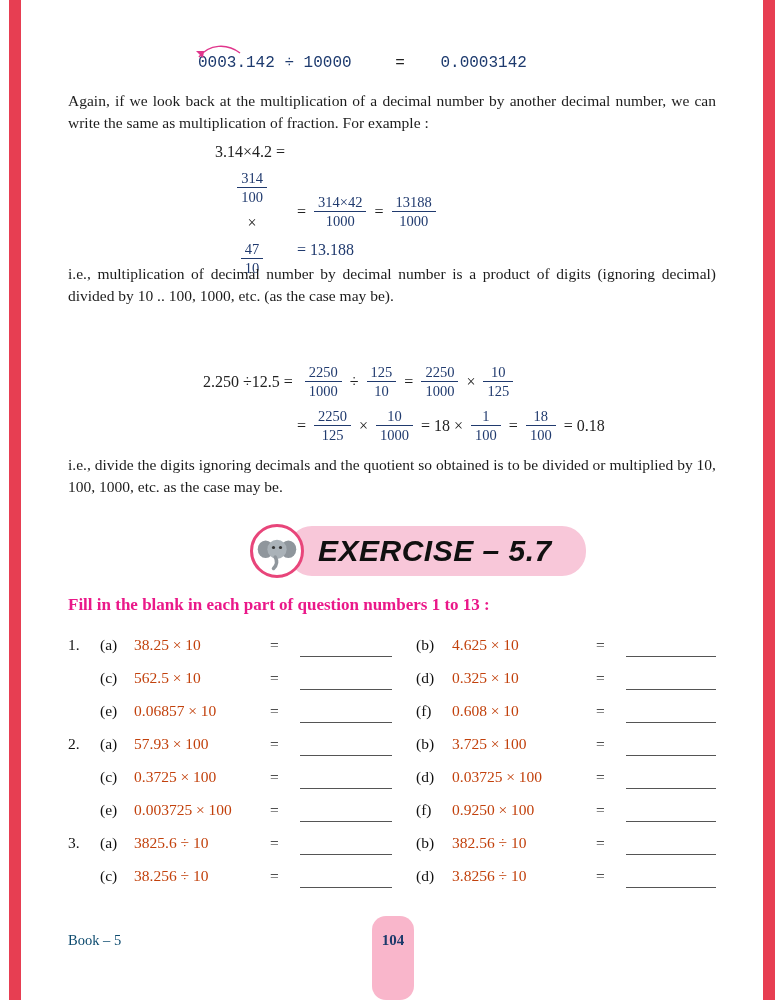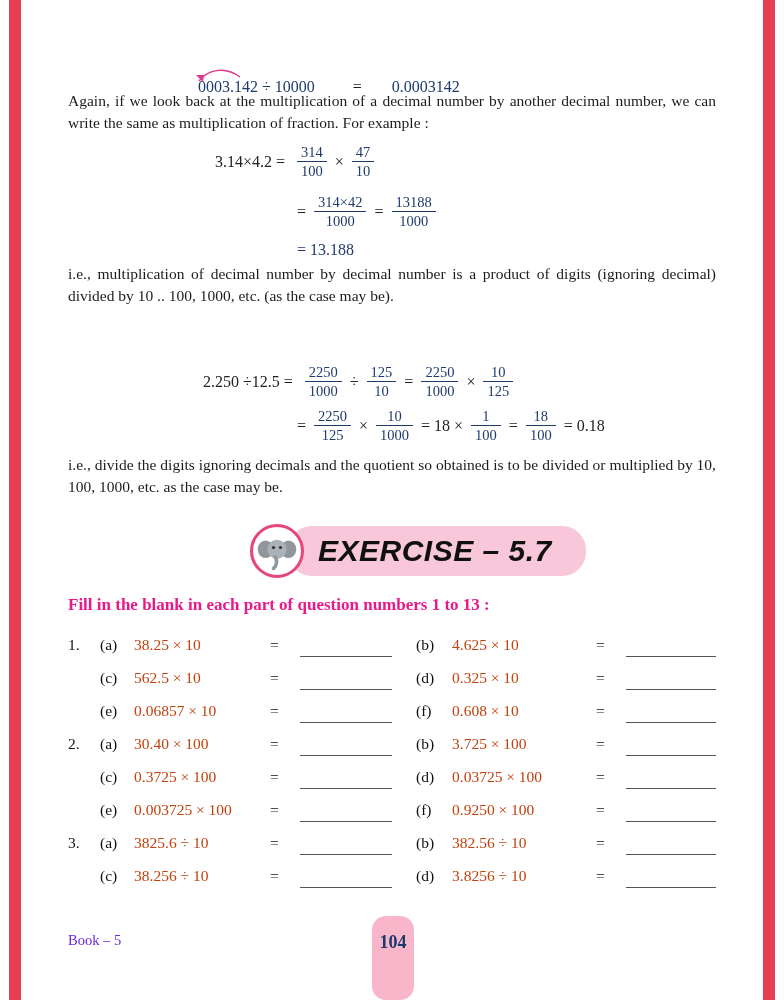--- a/index.html
+++ b/index.html
@@ -4,21 +4,21 @@
 <style>
   html,body { margin:0; padding:0; background:#ffffff; }
   .page {
     position:relative; width:784px; height:1000px; background:#ffffff;
     font-family:"Liberation Serif", serif; color:#1a1a1a; overflow:hidden;
   }
   .side-bar { position:absolute; top:0; width:12px; height:100%; background:#e73e52; }
   .side-bar.left  { left:9px; }
   .side-bar.right { right:9px; }
 
-  .top-eq { position:absolute; top:78px; left:198px; font-size:16px; color:#1d3a6e; white-space:nowrap; }
+  .top-eq { position:absolute; top:54px; left:198px; font-size:16px; color:#1d3a6e; white-space:nowrap;font-family:Liberation Mono, monospace; }
   .top-eq .lhs { position:relative; display:inline-block; }
   .top-eq .arc { position:absolute; left:-4px; top:-12px; }
   .top-eq .eq  { display:inline-block; margin:0 26px 0 34px; color:#222; }
 
   p.text {
     position:absolute; left:68px; width:648px; margin:0;
     font-size:15.5px; line-height:1.42; text-align:justify; color:#1c1c1c;
   }
   #p1 { top:90px; }
   #p2 { top:263px; }
@@ -26,21 +26,21 @@
   #p4 { top:454px; }
 
   .math { position:absolute; display:flex; align-items:center; gap:8px;
           font-size:16px; color:#203a6e; white-space:nowrap; }
   .math .lead { color:#222; margin-right:4px; }
   .math .op, .math .eqs { color:#222; }
   .frac { display:inline-block; text-align:center; font-size:14.5px; line-height:1.25; }
   .frac .num { display:block; border-bottom:1.4px solid currentColor; padding:0 4px; }
   .frac .den { display:block; padding:0 4px; }
 
-  .math1-l1 { top:143px; left:215px; }
+  .math1-l1 { top:143px; left:215px;flex-direction:column; }
   .math1-l2 { top:193px; left:297px; }
   .math1-l3 { top:241px; left:297px; }
   .math2-l1 { top:363px; left:203px;align-items:center; }
   .math2-l2 { top:407px; left:297px; }
 
   .banner { position:absolute; top:524px; left:250px; display:flex; align-items:center; }
   .mascot {
     width:54px; height:54px; border-radius:50%; background:#ffffff;
     border:3px solid #e8457a; box-sizing:border-box; z-index:2;
     display:flex; align-items:center; justify-content:center;
@@ -61,26 +61,26 @@
   .q-row {
     display:grid; align-items:center; height:33px;
     grid-template-columns: 32px 34px 136px 30px 92px 24px 36px 144px 30px 90px;
   }
   .q-num  { color:#111; }
   .q-label{ color:#111; }
   .q-expr { color:#c2410c; }
   .q-eq   { color:#111; text-align:left; }
   .q-blank{ border-bottom:1px solid #555; height:16px; align-self:center; margin-top:8px; }
 
-  .book-label { position:absolute; left:68px; top:932px; font-size:14.5px; color:#6d28d9; }
+  .book-label { position:absolute; left:68px; top:932px; font-size:14.5px; color:#0c4a6e; }
   .page-badge {
     position:absolute; left:372px; top:916px; width:42px; height:84px;
     background:#f9b6cb; border-radius:14px;
     display:flex; justify-content:center; padding-top:16px; box-sizing:border-box;
-    font-weight:bold; font-size:18px; color:#1c3a6b;
+    font-weight:bold; font-size:15px; color:#1c3a6b;
   }
 </style>
 </head>
 <body>
 
 <div class="page">
 
   <div class="side-bar left"></div>
   <div class="side-bar right"></div>
 
@@ -231,21 +231,21 @@
       <span></span>
       <span class="q-label">(f)</span>
       <span class="q-expr">0.608 × 10</span>
       <span class="q-eq">=</span>
       <span class="q-blank"></span>
     </div>
 
     <div class="q-row">
       <span class="q-num">2.</span>
       <span class="q-label">(a)</span>
-      <span class="q-expr">30.40 × 100</span>
+      <span class="q-expr">57.93 × 100</span>
       <span class="q-eq">=</span>
       <span class="q-blank"></span>
       <span></span>
       <span class="q-label">(b)</span>
       <span class="q-expr">3.725 × 100</span>
       <span class="q-eq">=</span>
       <span class="q-blank"></span>
     </div>
 
     <div class="q-row">

